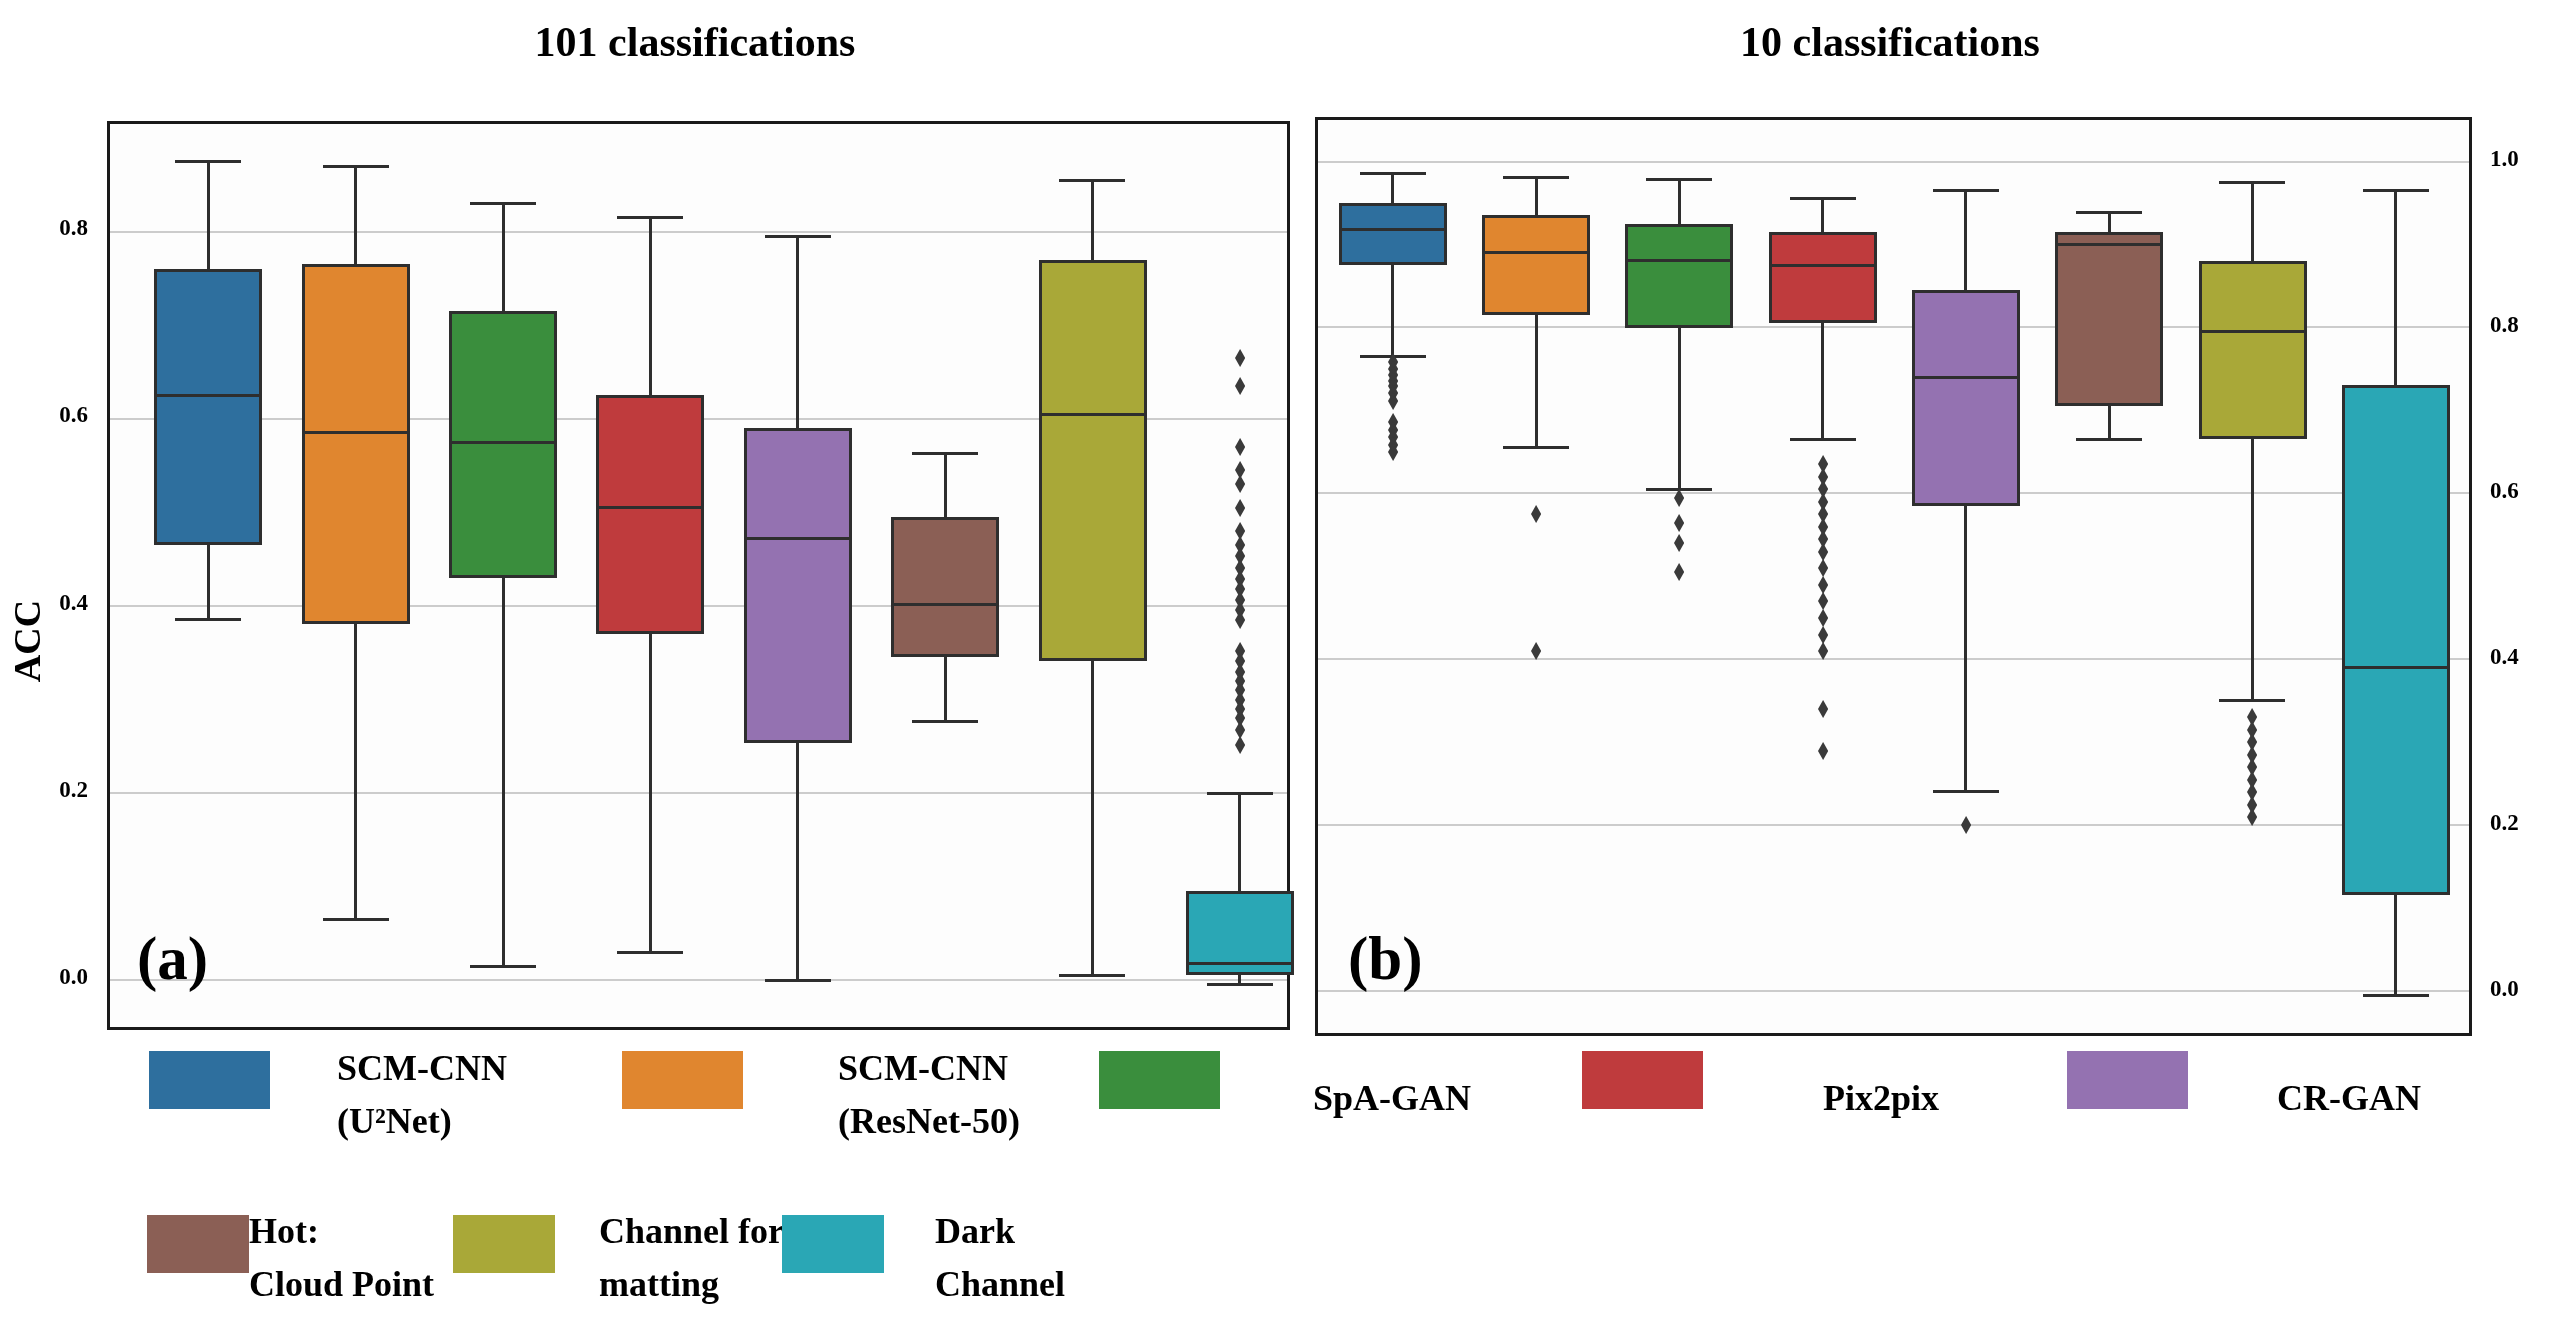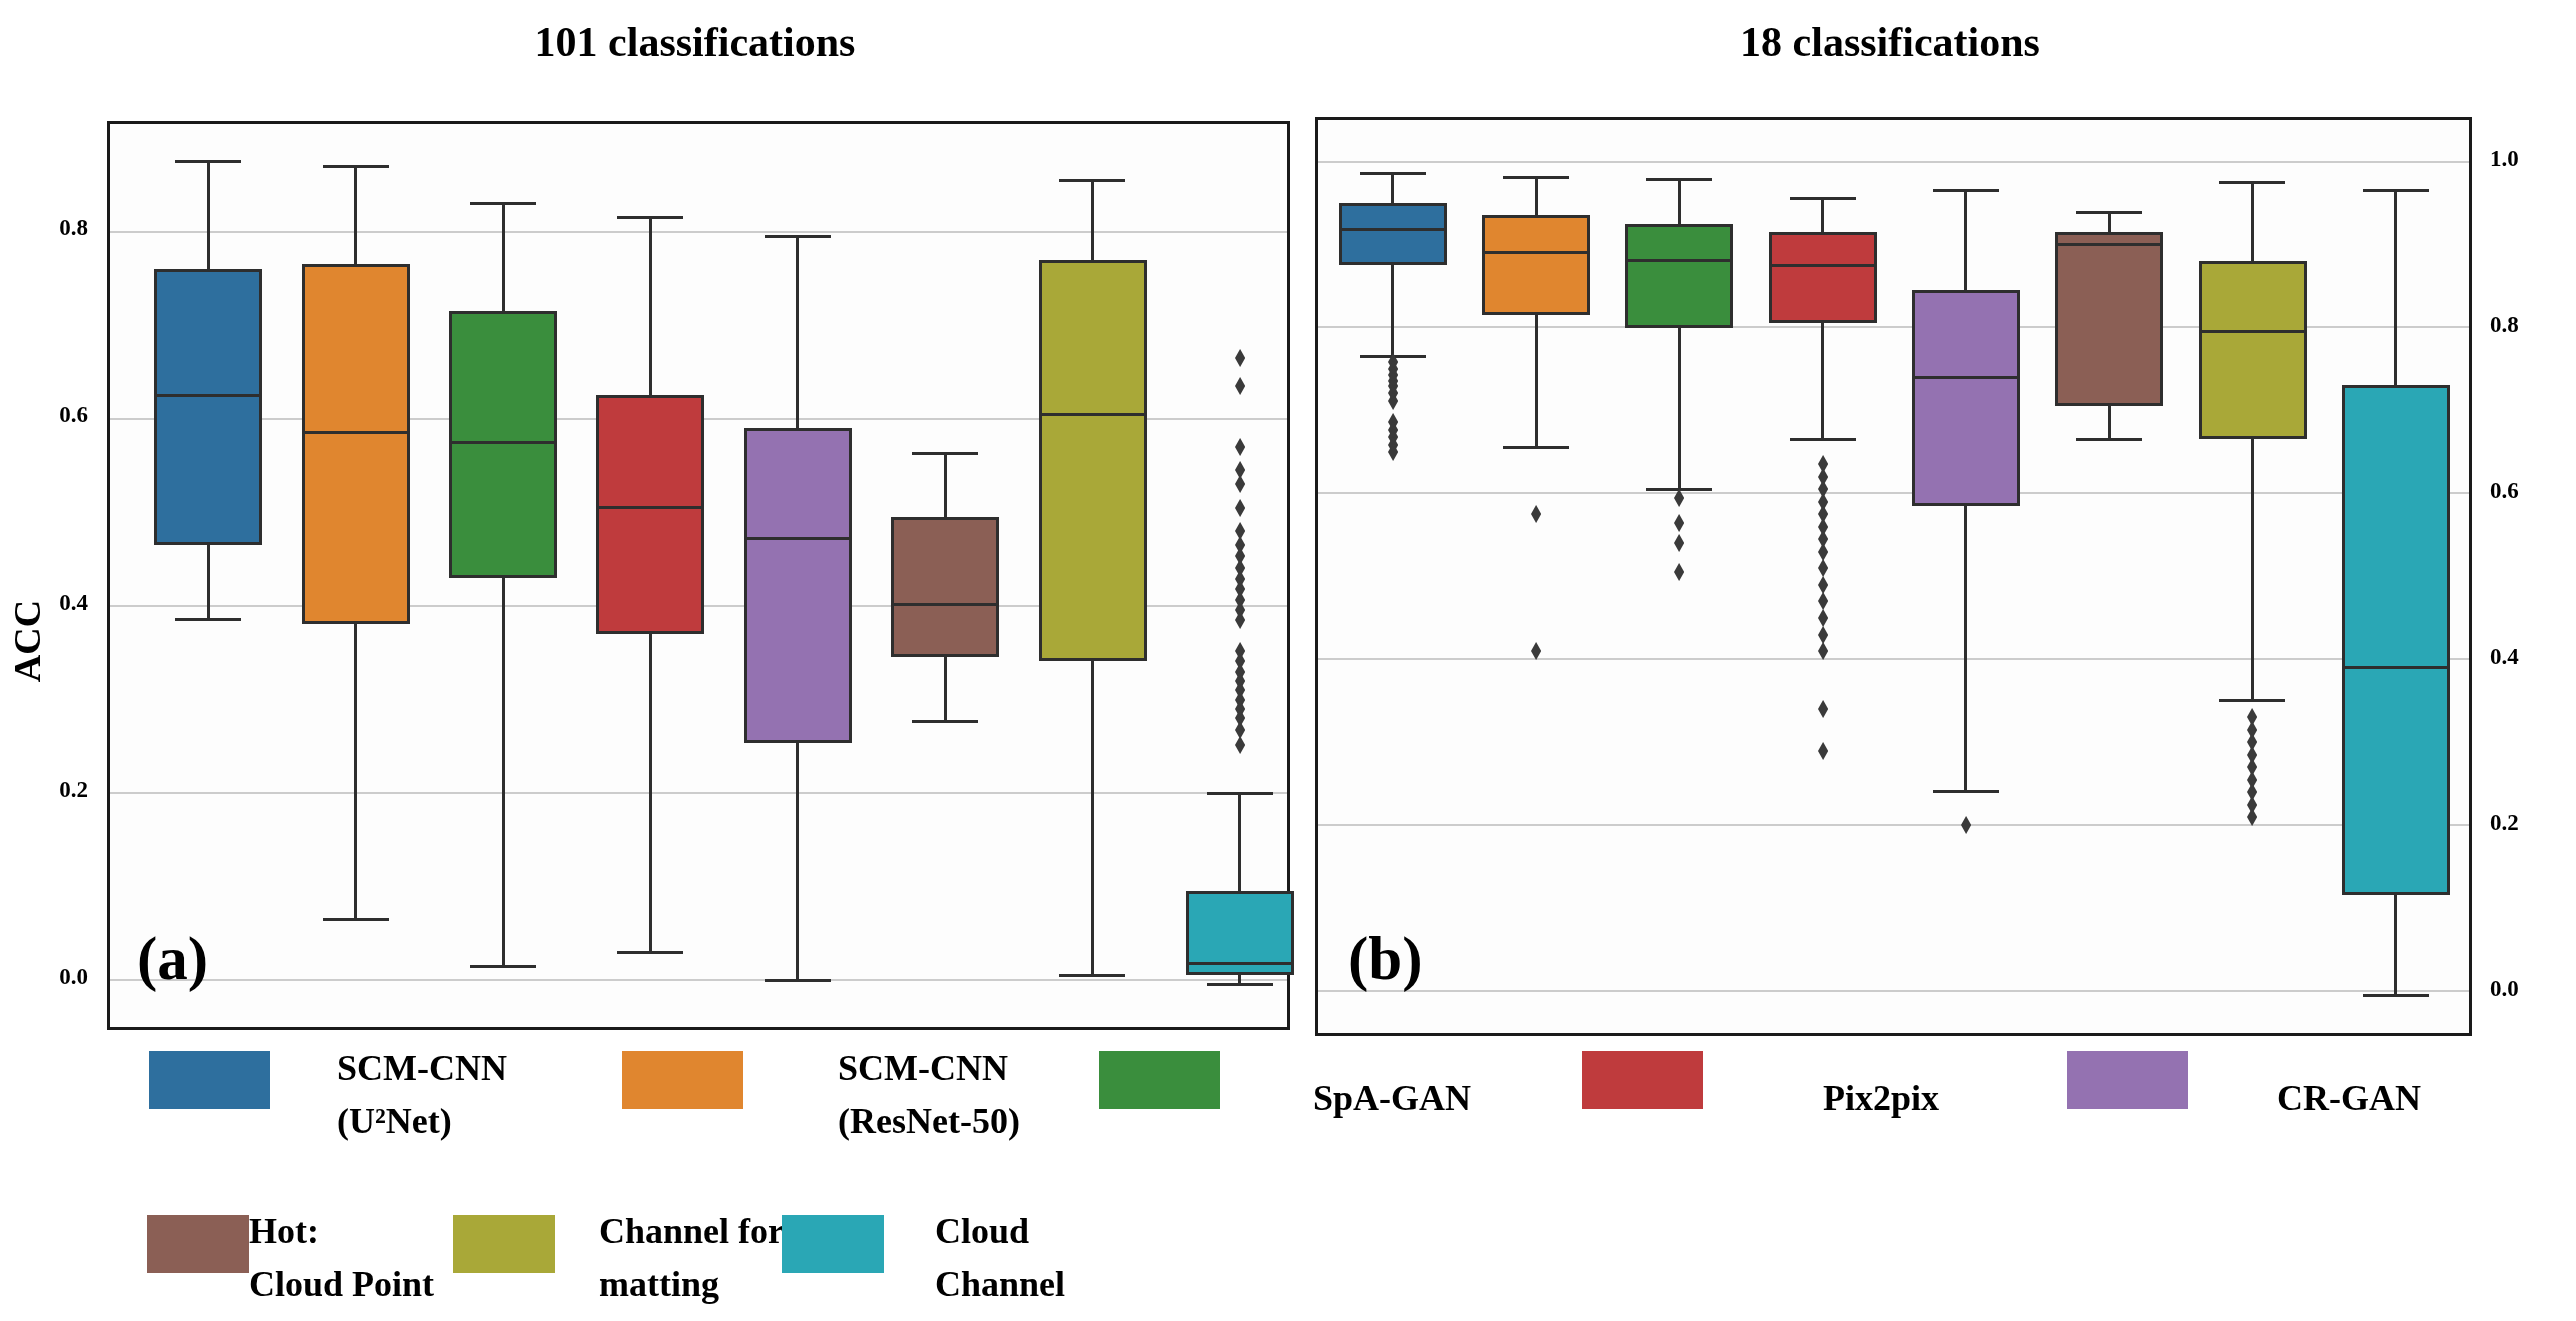--- a/index.html
+++ b/index.html
@@ -69,21 +69,21 @@
     color:#000;
     line-height:53px;
     white-space:pre-line;
   }
 </style>
 </head>
 <body>
 
 <div id="figure">
   <div class="chart-title" style="left:695px;top:18px;">101 classifications</div>
-  <div class="chart-title" style="left:1890px;top:18px;">18 classifications</div>
+  <div class="chart-title" style="left:1890px;top:18px;">10 classifications</div>
 
   <div class="ylabel" style="left:27px;top:641px;">ACC</div>
 
   <div id="panel-a" class="panel" style="left:107px;top:121px;width:1177px;height:903px;">
       <div class="gridline" style="left: 0px; top: 855px; width: 1177px;"></div>
       <div class="gridline" style="left: 0px; top: 668px; width: 1177px;"></div>
       <div class="gridline" style="left: 0px; top: 481px; width: 1177px;"></div>
       <div class="gridline" style="left: 0px; top: 294px; width: 1177px;"></div>
       <div class="gridline" style="left: 0px; top: 107px; width: 1177px;"></div>
       <div class="whisker-line" style="left: 97px; top: 37px; width: 3.2px; height: 459px;"></div>
@@ -261,21 +261,21 @@
       <div class="legend-label" style="left: 1823px; top: 1072px;">Pix2pix</div>
       <div class="legend-swatch" style="left: 2067px; top: 1051px; width: 121px; height: 58px; background: rgb(148, 114, 177);"></div>
       <div class="legend-label" style="left: 2277px; top: 1072px;">CR-GAN</div>
       <div class="legend-swatch" style="left: 147px; top: 1215px; width: 102px; height: 58px; background: rgb(139, 95, 85);"></div>
       <div class="legend-label" style="left: 249px; top: 1205px;">Hot:
 Cloud Point</div>
       <div class="legend-swatch" style="left: 453px; top: 1215px; width: 102px; height: 58px; background: rgb(169, 168, 56);"></div>
       <div class="legend-label" style="left: 599px; top: 1205px;">Channel form
 matting</div>
       <div class="legend-swatch" style="left: 782px; top: 1215px; width: 102px; height: 58px; background: rgb(42, 167, 181);"></div>
-      <div class="legend-label" style="left: 935px; top: 1205px;">Cloud
+      <div class="legend-label" style="left: 935px; top: 1205px;">Dark
 Channel</div>
     </div>
 <div class="tick-label" style="top: 977px; right: 2488px;">0.0</div>
     <div class="tick-label" style="top: 790px; right: 2488px;">0.2</div>
     <div class="tick-label" style="top: 603px; right: 2488px;">0.4</div>
     <div class="tick-label" style="top: 415px; right: 2488px;">0.6</div>
     <div class="tick-label" style="top: 228px; right: 2488px;">0.8</div>
     <div class="tick-label" style="top: 989px; left: 2490px;">0.0</div>
     <div class="tick-label" style="top: 823px; left: 2490px;">0.2</div>
     <div class="tick-label" style="top: 657px; left: 2490px;">0.4</div>

